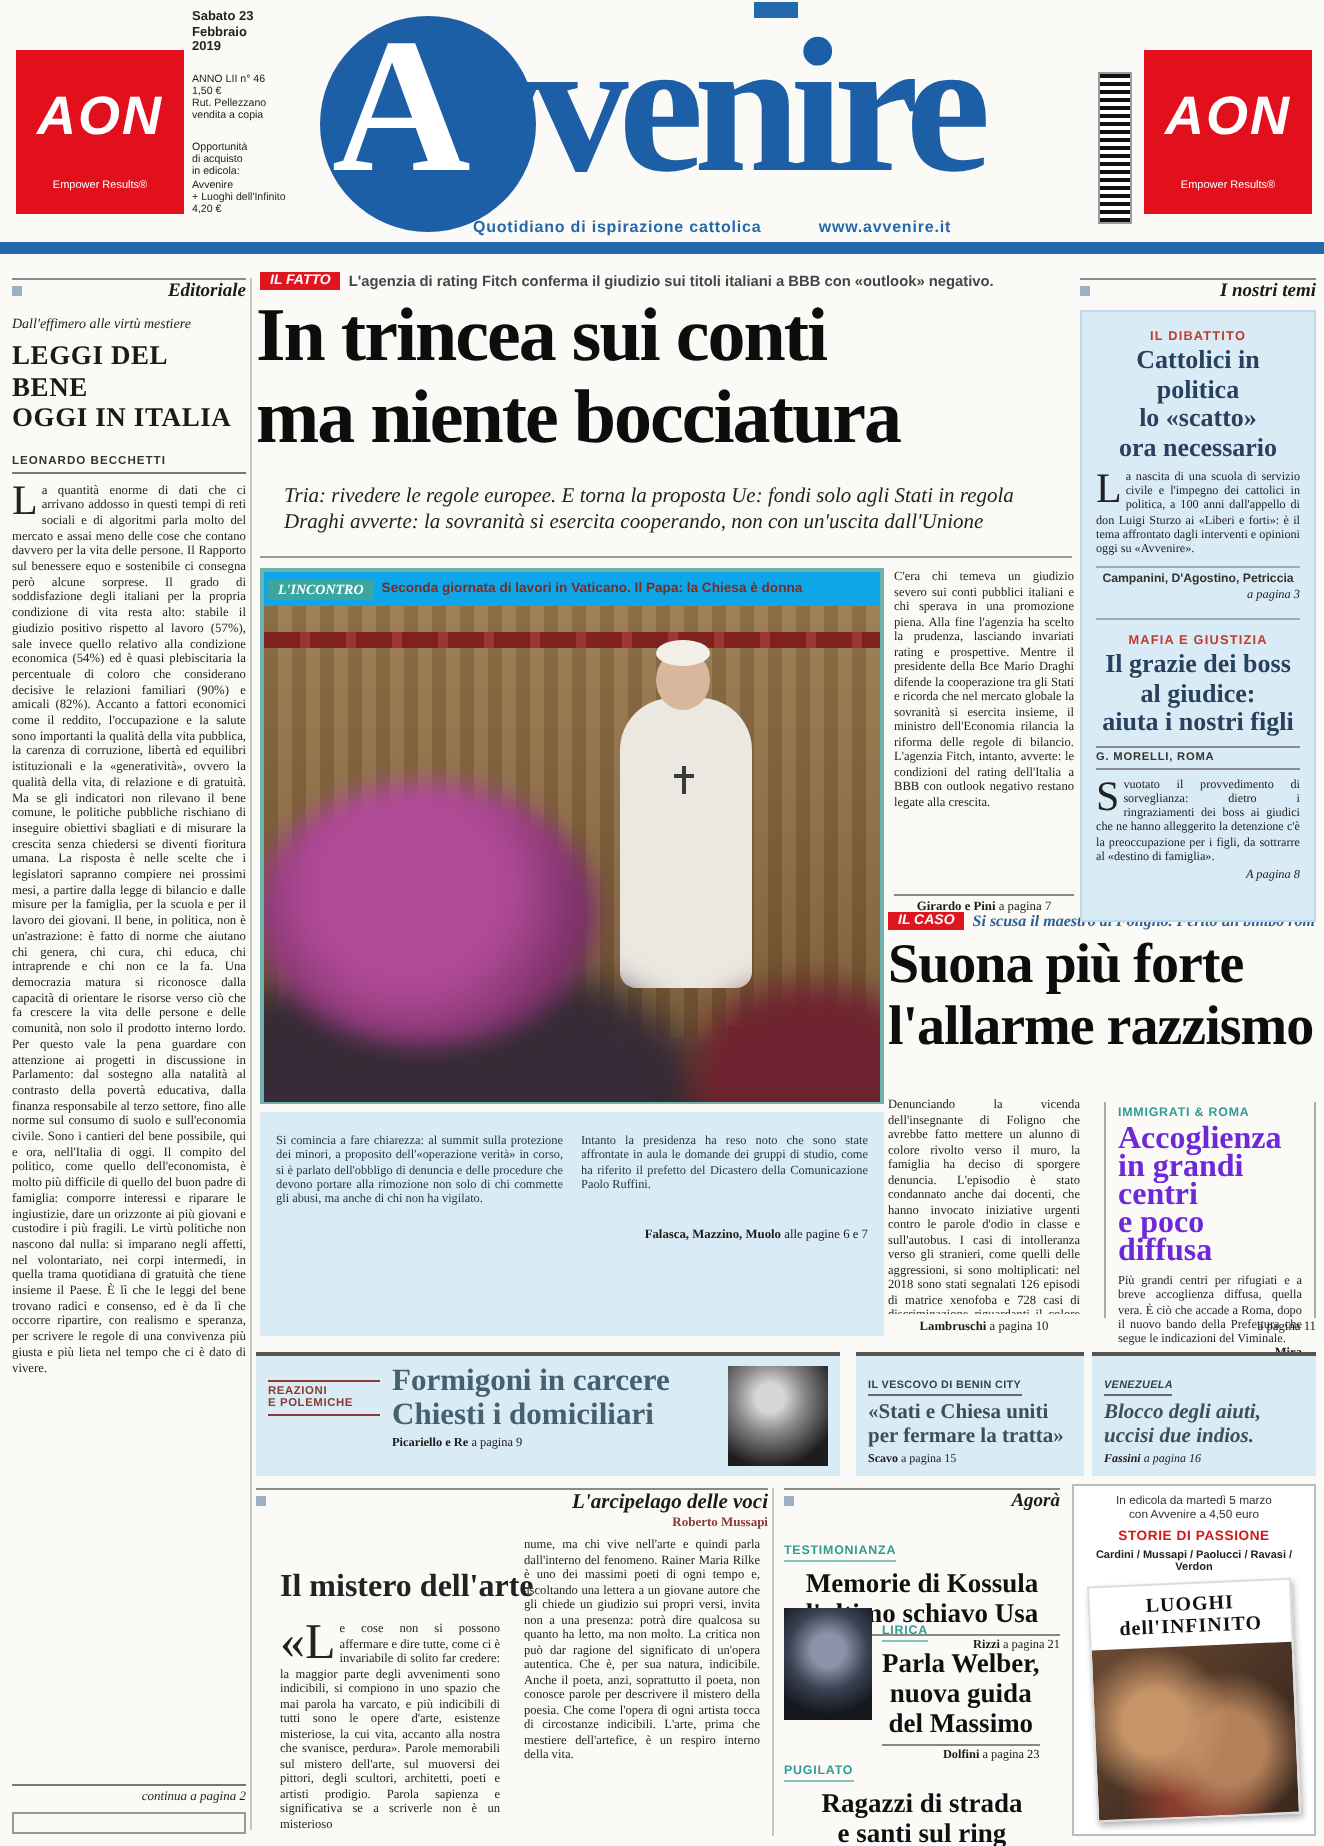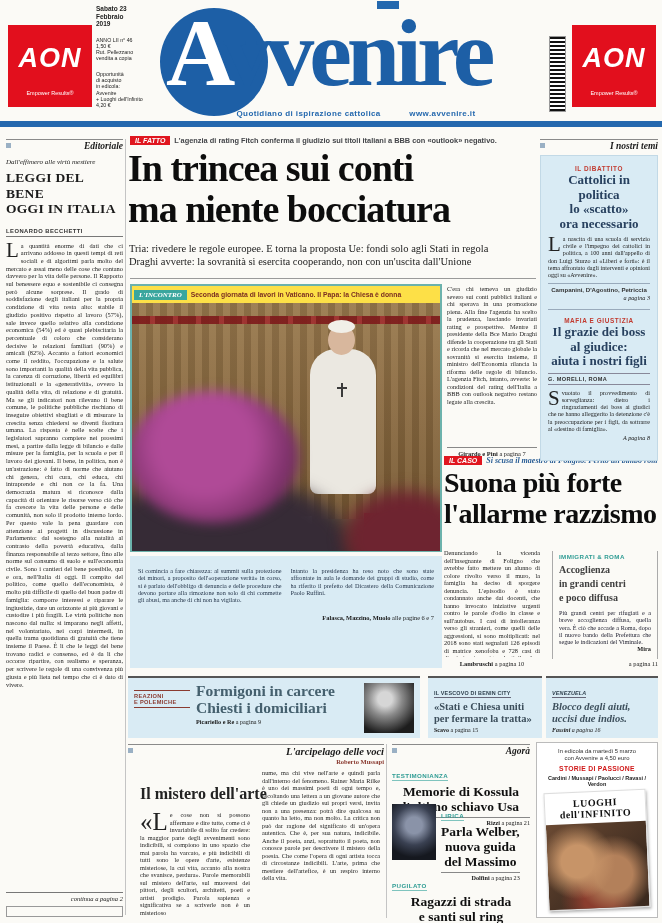--- a/index.html
+++ b/index.html
@@ -50,29 +50,29 @@
   .kicker{display:flex;align-items:center;gap:4px;font-family:"Liberation Sans",sans-serif;}
   .kbox{color:#fff;font-weight:bold;font-style:italic;font-size:7px;padding:1px 5px;white-space:nowrap;}
   .kbox-red{background:#e0161f;} .kbox-teal{background:#3aa69e;}
   .ktext{font-size:7.4px;color:#44464a;font-weight:bold;}
   .ktext-photo{font-family:"Liberation Sans",sans-serif;font-size:6.8px;color:#7a2d22;font-weight:bold;}
   .ktext-blue{font-family:"Liberation Serif",serif;font-style:italic;font-weight:bold;font-size:8px;color:#2b5f96;}
 
   
   .lead-hl{left:128px;top:148px;width:412px;font-size:38px;line-height:41px;font-weight:bold;
            letter-spacing:-1px;color:#0d0d0d;}
-  .lead-deck{left:129px;top:243px;width:410px;font-size:10.5px;line-height:12.5px;color:#222;}
+  .lead-deck{left:142px;top:243px;width:410px;font-style:italic;font-size:10.5px;line-height:12.5px;color:#222;}
   .lead-rule{left:130px;top:278px;width:406px;border-top:1px solid #9a9a9a;}
   .fitch-col{left:447px;top:285px;width:90px;}
   .fitch-body{font-size:6.3px;line-height:7.5px;text-align:justify;color:#222;height:158px;overflow:hidden;}
   .fitch-by{margin-top:4px;border-top:1px solid #888;padding-top:2px;text-align:center;font-size:6.4px;}
   .bold{font-weight:bold;}
 
   
-  .photo-box{left:130px;top:284px;width:312px;height:268px;border:2px solid #6cb2ac;background:#fde047;box-sizing:border-box;}
+  .photo-box{left:130px;top:284px;width:312px;height:268px;border:2px solid #6cb2ac;background:#0ea5e9;box-sizing:border-box;}
   .photo-kicker{height:15px;display:flex;align-items:center;gap:4px;padding:1px 2px;}
   .photo-scene{position:relative;height:248px;overflow:hidden;
       background:repeating-linear-gradient(90deg,rgba(0,0,0,.10) 0 7px,rgba(255,255,255,.05) 7px 14px),
                  linear-gradient(#9a7a4e,#74552f);}
   .banner{position:absolute;top:13px;left:0;right:0;height:8px;
           background:repeating-linear-gradient(90deg,#7e1b1b 0 18px,#a03030 18px 23px);opacity:.92;}
   .pope-body{position:absolute;left:178px;top:46px;width:66px;height:145px;background:#ebe8e1;
              border-radius:26px 26px 8px 8px;}
   .pope-head{position:absolute;left:196px;top:22px;width:27px;height:30px;background:#d8b79d;border-radius:50%;}
   .pope-cap{position:absolute;left:196px;top:17px;width:27px;height:13px;background:#f1efe8;border-radius:50%;}
@@ -97,21 +97,21 @@
 
   
   .caso-kicker{left:444px;top:456px;}
   .caso-hl{left:444px;top:468px;width:218px;font-size:28px;line-height:30.5px;font-weight:bold;
            letter-spacing:-.5px;color:#0d0d0d;}
   .caso-body{left:444px;top:549px;width:96px;height:108px;overflow:hidden;font-size:6.3px;line-height:7.5px;
              text-align:justify;color:#222;}
   .imm-box{left:552px;top:551px;width:106px;height:108px;border-left:1px solid #aaa;border-right:1px solid #aaa;
            padding:2px 6px;box-sizing:border-box;}
   .imm-kicker{color:#2f9c94;font-family:"Liberation Sans",sans-serif;font-size:6.2px;font-weight:bold;letter-spacing:.4px;}
-  .imm-hl{font-size:10px;line-height:14px;font-weight:bold;color:#404040;margin-top:3px;}
+  .imm-hl{font-size:16px;line-height:14px;font-weight:bold;color:#6d28d9;margin-top:3px;}
   .imm-body{font-size:6.2px;line-height:7.3px;margin-top:4px;text-align:justify;color:#223;}
   .imm-by{text-align:right;font-weight:bold;font-size:6.3px;}
   .caso-by1{left:444px;top:660px;width:96px;text-align:center;font-size:6.4px;}
   .caso-by2{left:562px;top:660px;width:96px;text-align:right;font-size:6.4px;}
 
   
   .temi{left:540px;top:139px;width:118px;}
   .temi-panel{margin-top:4px;background:#d9ebf4;border:1px solid #c2d9e6;padding:9px 7px;box-sizing:border-box;height:306px;}
   .story-kicker{color:#c23b30;text-align:center;font-family:"Liberation Sans",sans-serif;font-size:6.4px;
                 font-weight:bold;letter-spacing:.6px;}

